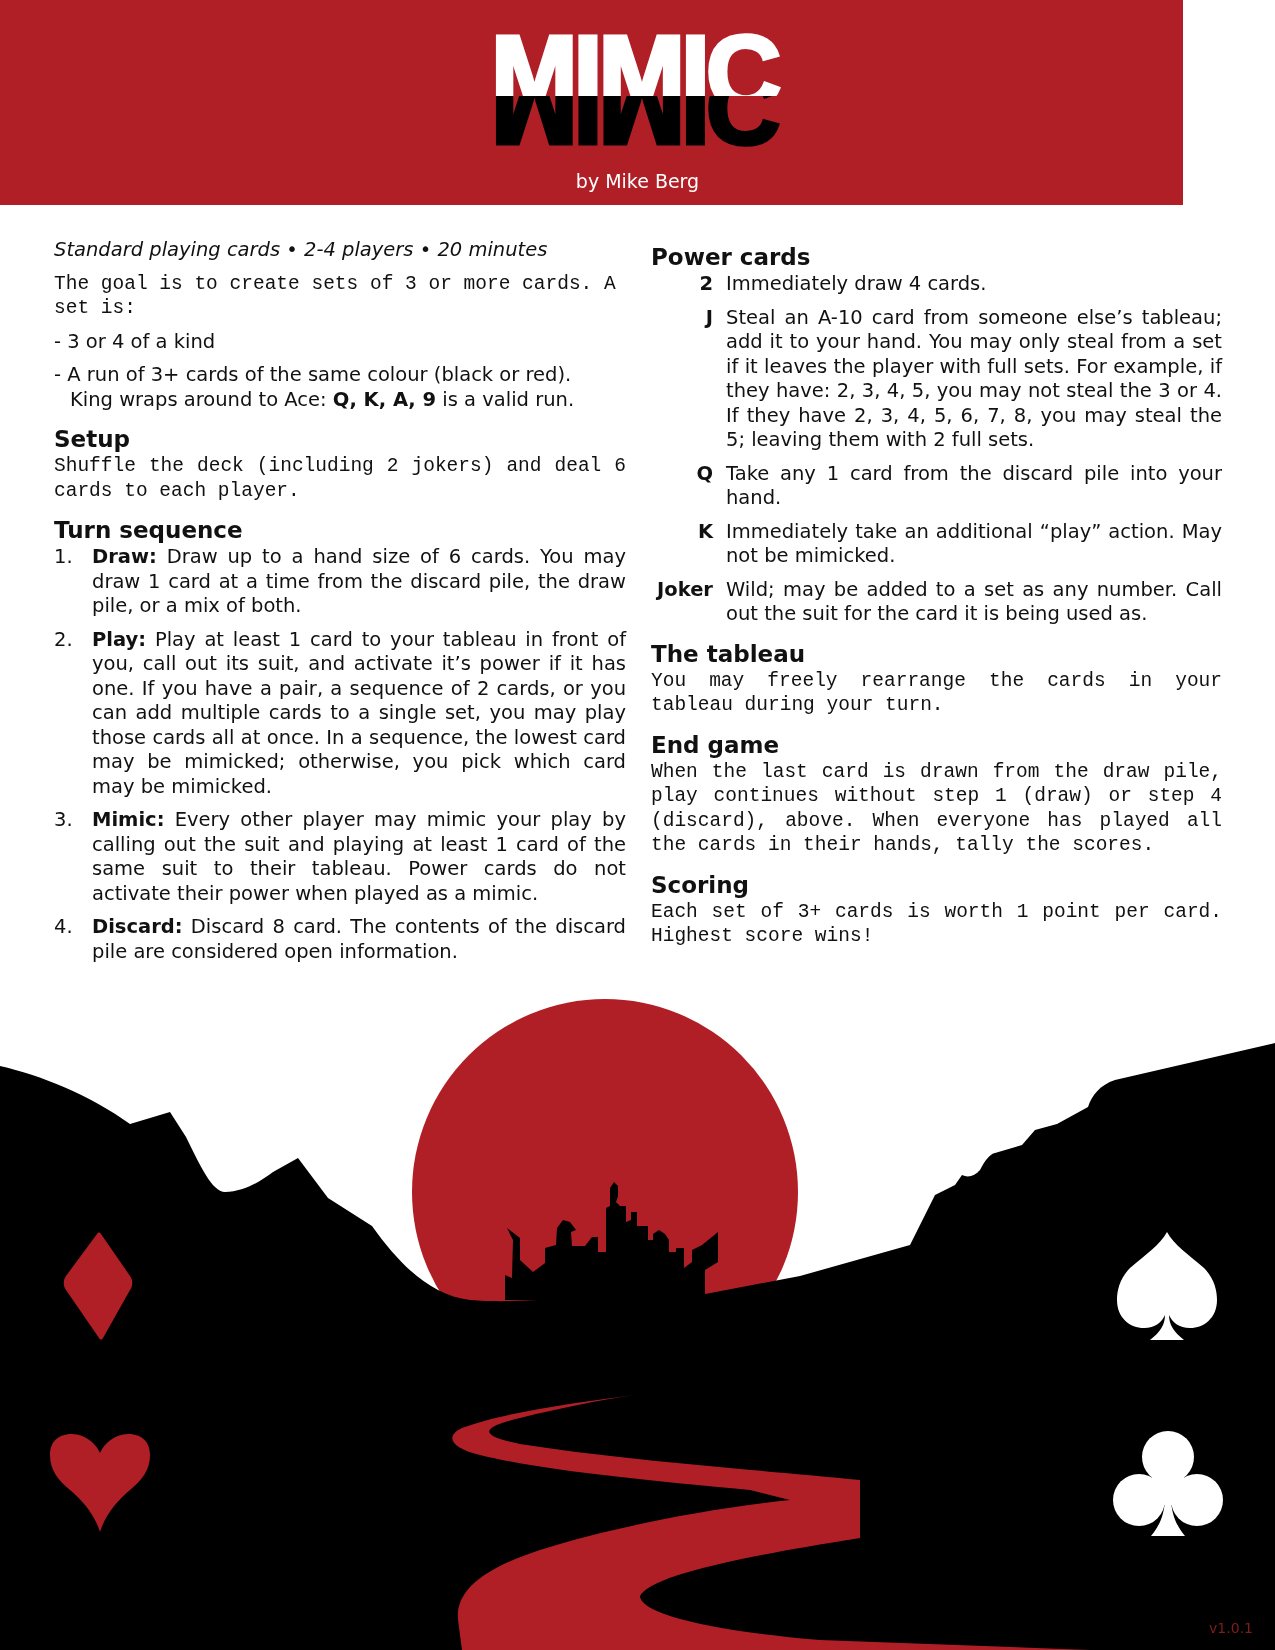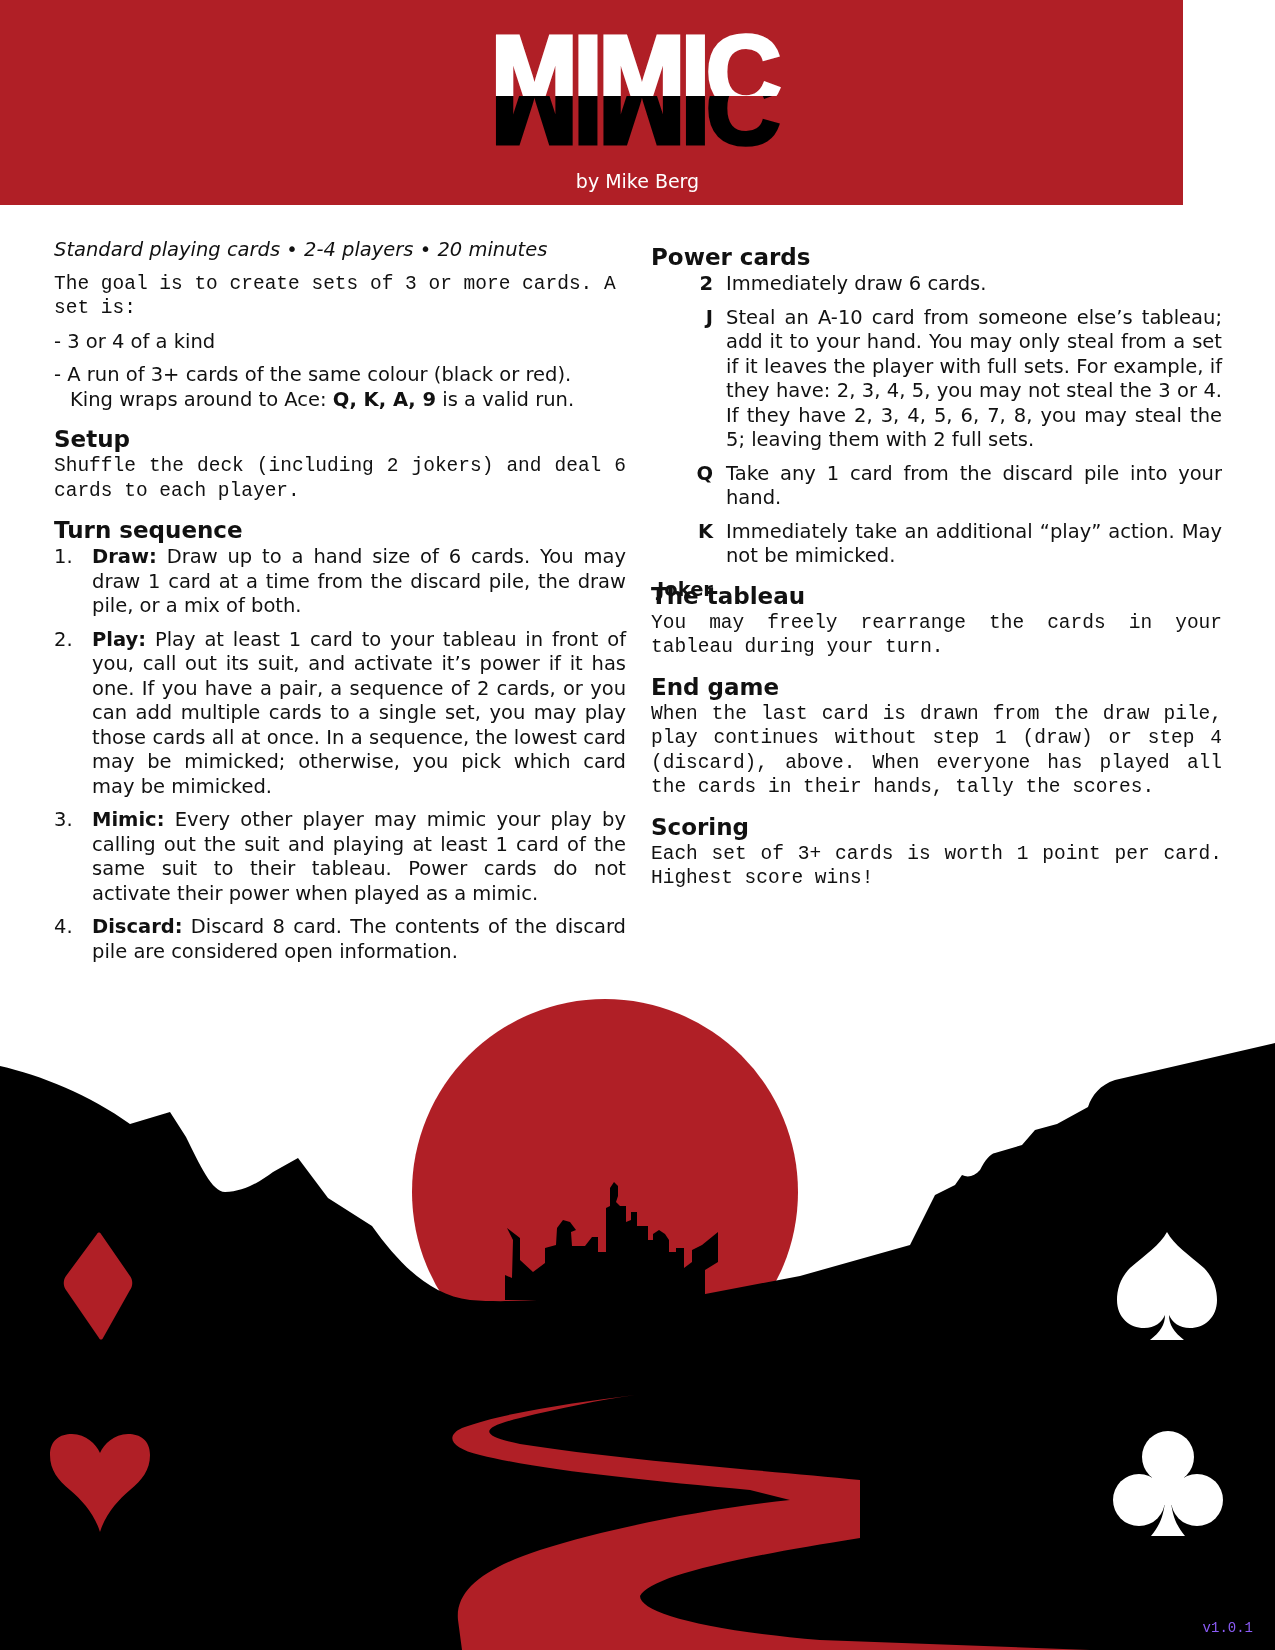--- a/index.html
+++ b/index.html
@@ -25,21 +25,21 @@
   .col-right h2:first-child { margin-top:4px; }
   .justify { text-align:justify; }
   ol.steps { list-style:none; margin:0; padding:0; }
   ol.steps li { position:relative; padding-left:38px; margin-bottom:9px; text-align:justify; }
   .step-num { position:absolute; left:0; top:0; }
   .step-name { font-weight:bold; }
   .power { position:relative; padding-left:75px; margin-bottom:9px; text-align:justify; }
   .power-key { position:absolute; left:0; width:62px; text-align:right; font-weight:bold; }
 
   .scene { position:absolute; left:0; top:960px; width:1275px; height:690px; }
-  .version { position:absolute; right:22px; bottom:14px; color:#8b5cf6; font-size:14px;font-family:Liberation Mono, monospace; }
+  .version { position:absolute; right:22px; bottom:14px; color:#7f1d1d; font-size:14px; }
 </style>
 </head>
 <body>
 
 <div class="header">
   <div class="logo">
     <div class="logo-top">
         <div class="logo-text">MIMIC</div>
       </div>
     <div class="logo-bottom">
@@ -65,25 +65,25 @@
   <ol class="steps">
     <li><span class="step-num">1.</span><span class="step-name">Draw:</span><span> Draw up to a hand size of 6 cards. You may draw 1 card at a time from the discard pile, the draw pile, or a mix of both.</span></li>
     <li><span class="step-num">2.</span><span class="step-name">Play:</span><span> Play at least 1 card to your tableau in front of you, call out its suit, and activate it’s power if it has one. If you have a pair, a sequence of 2 cards, or you can add multiple cards to a single set, you may play those cards all at once. In a sequence, the lowest card may be mimicked; otherwise, you pick which card may be mimicked.</span></li>
     <li><span class="step-num">3.</span><span class="step-name">Mimic:</span><span> Every other player may mimic your play by calling out the suit and playing at least 1 card of the same suit to their tableau. Power cards do not activate their power when played as a mimic.</span></li>
     <li><span class="step-num">4.</span><span class="step-name">Discard:</span><span> Discard 8 card. The contents of the discard pile are considered open information.</span></li>
   </ol>
 </div>
 
 <div class="col col-right">
   <h2>Power cards</h2>
-  <div class="power"><span class="power-key">2</span><span>Immediately draw 6 cards.</span></div>
+  <div class="power"><span class="power-key">2</span><span>Immediately draw 4 cards.</span></div>
   <div class="power"><span class="power-key">J</span><span>Steal an A-10 card from someone else’s tableau; add it to your hand. You may only steal from a set if it leaves the player with full sets. For example, if they have: 2, 3, 4, 5, you may not steal the 3 or 4. If they have 2, 3, 4, 5, 6, 7, 8, you may steal the 5; leaving them with 2 full sets.</span></div>
   <div class="power"><span class="power-key">Q</span><span>Take any 1 card from the discard pile into your hand.</span></div>
   <div class="power"><span class="power-key">K</span><span>Immediately take an additional “play” action. May not be mimicked.</span></div>
-  <div class="power"><span class="power-key">Joker</span></div>
+  <div class="power"><span class="power-key">Joker</span><span>Wild; may be added to a set as any number. Call out the suit for the card it is being used as.</span></div>
 
   <h2>The tableau</h2>
   <p class="para justify">You may freely rearrange the cards in your tableau during your turn.</p>
 
   <h2>End game</h2>
   <p class="para justify">When the last card is drawn from the draw pile, play continues without step 1 (draw) or step 4 (discard), above. When everyone has played all the cards in their hands, tally the scores.</p>
 
   <h2>Scoring</h2>
   <p class="para justify">Each set of 3+ cards is worth 1 point per card. Highest score wins!</p>
 </div>

